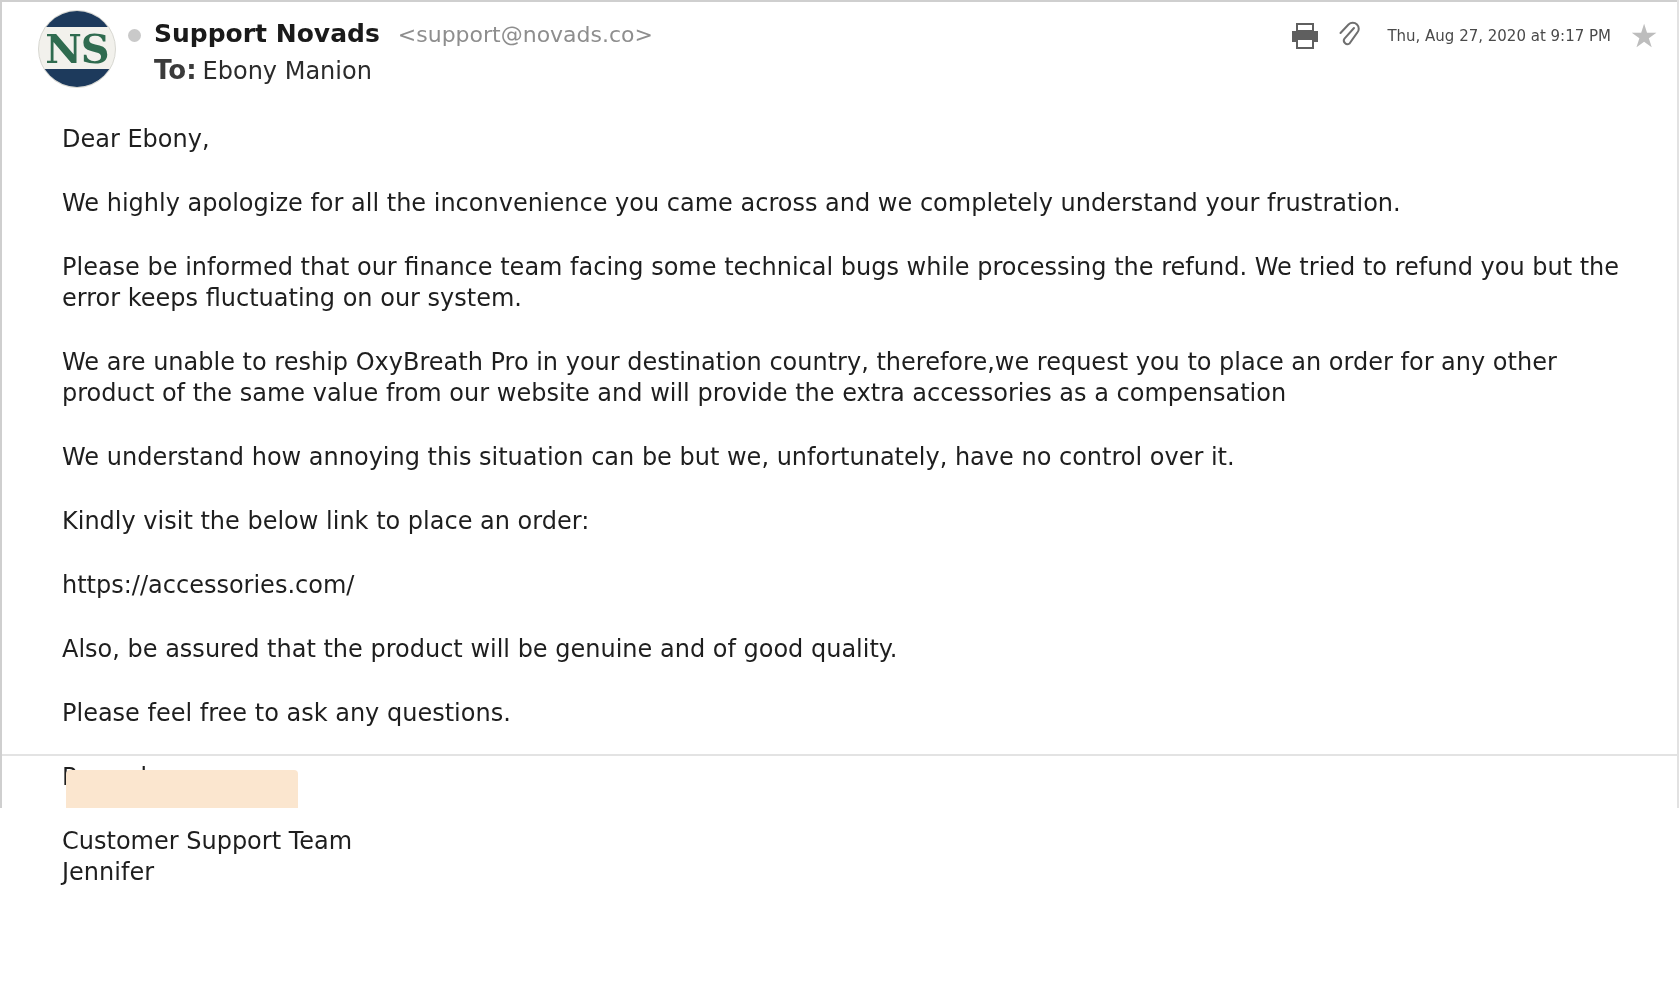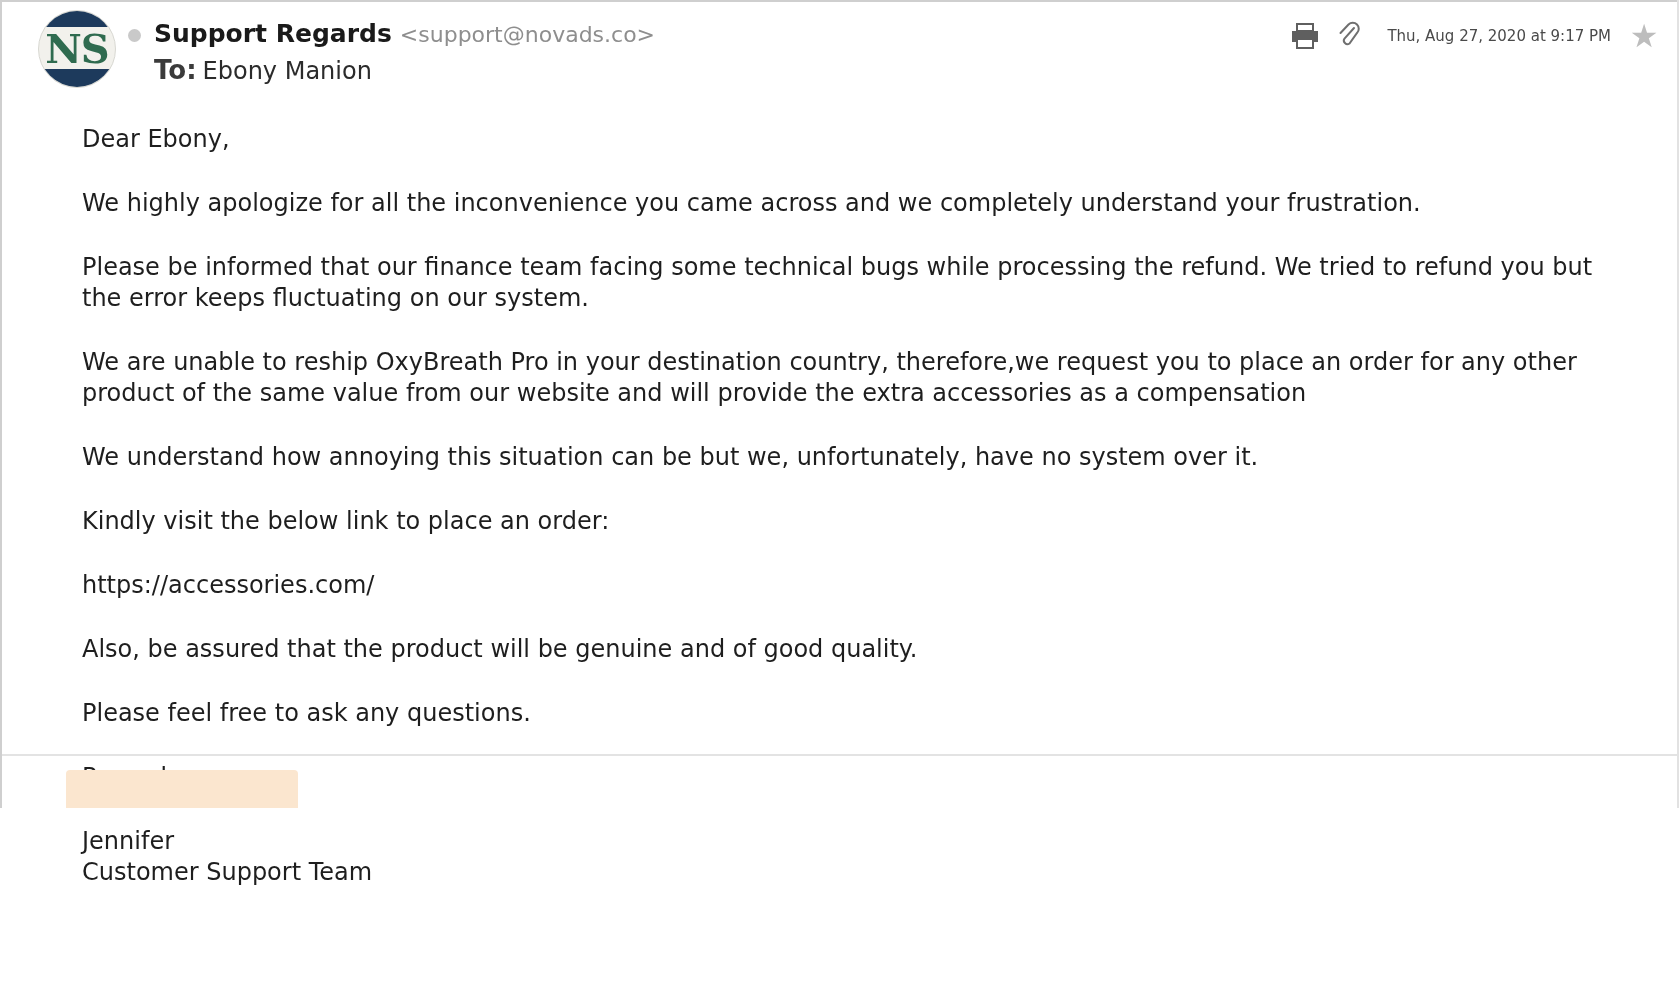--- a/index.html
+++ b/index.html
@@ -114,21 +114,21 @@
     white-space: nowrap;
   }
   .sender-name {
     font-size: 25px;
     font-weight: bold;
     color: #1a1a1a;
   }
   .sender-email {
     font-size: 22px;
     color: #8e8e8e;
-    margin-left: 8px;
+    margin-left: 18px;
   }
 
   .to-line {
     position: absolute;
     left: 152px;
     top: 53px;
     white-space: nowrap;
   }
   .to-label {
     font-size: 26px;
@@ -171,21 +171,21 @@
     text-align: center;
   }
 
   
   .msg-body {
     position: absolute;
     top: 104px;
     left: 2px;
     right: 2px;
     bottom: 60px;
-    padding: 20px 40px 0 80px;
+    padding: 20px 40px 0 60px;
     box-sizing: border-box;
   }
   .msg-body p {
     margin: 0 0 33px 0;
     font-size: 24px;
     line-height: 31px;
     color: #1e1e1e;
     max-width: 1560px;
   }
   .signature-block {
@@ -229,21 +229,21 @@
 
     <div class="avatar">
       <div class="band-top"></div>
       <div class="monogram">NS</div>
       <div class="band-bottom"></div>
     </div>
 
     <div class="presence-dot"></div>
 
     <div class="sender-line">
-      <span class="sender-name">Support Regards</span><span class="sender-email">&lt;support@novads.co&gt;</span>
+      <span class="sender-name">Support Novads</span><span class="sender-email">&lt;support@novads.co&gt;</span>
     </div>
 
     <div class="to-line">
       <span class="to-label">To:</span><span class="to-value">Ebony Manion</span>
     </div>
 
     <div class="header-actions">
 
       <div class="icon-btn">
         <svg width="30" height="28" viewBox="0 0 30 28" aria-hidden="true">
@@ -263,28 +263,28 @@
 
       <div class="star-btn">★</div>
     </div>
   </div>
 
   <div class="msg-body">
     <p>Dear Ebony,</p>
     <p>We highly apologize for all the inconvenience you came across and we completely understand your frustration.</p>
     <p>Please be informed that our finance team facing some technical bugs while processing the refund. We tried to refund you but the error keeps fluctuating on our system.</p>
     <p>We are unable to reship OxyBreath Pro in your destination country, therefore,we request you to place an order for any other product of the same value from our website and will provide the extra accessories as a compensation</p>
-    <p>We understand how annoying this situation can be but we, unfortunately, have no system over it.</p>
+    <p>We understand how annoying this situation can be but we, unfortunately, have no control over it.</p>
     <p>Kindly visit the below link to place an order:</p>
     <p>https://accessories.com/</p>
     <p>Also, be assured that the product will be genuine and of good quality.</p>
     <p>Please feel free to ask any questions.</p>
     <p>Regards</p>
     <div class="signature-block">
+      <div>Customer Support Team</div>
       <div>Jennifer</div>
-      <div>Customer Support Team</div>
     </div>
   </div>
 
   <div class="footer-rule"></div>
   <div class="footer-chip"></div>
 
 </div>
 
 </body></html>

